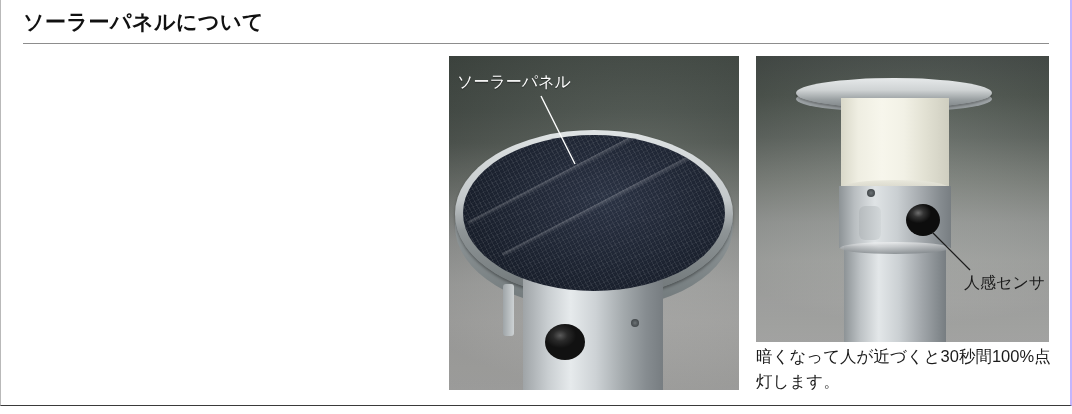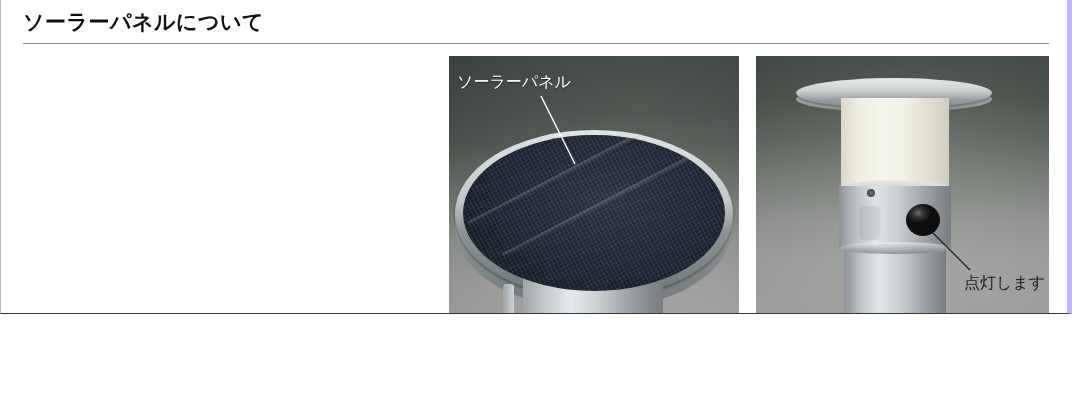--- a/index.html
+++ b/index.html
@@ -7,25 +7,25 @@
     padding: 0;
     background: #ffffff;
   }
   body {
     font-family: "Liberation Sans", "DejaVu Sans", sans-serif;
     color: #1a1a1a;
   }
   #page {
     position: relative;
     width: 1072px;
-    height: 314px;
+    height: 406px;
     background: #ffffff;
     box-sizing: border-box;
     border-left: 1px solid #b9b9b9;
-    border-right: 5px solid #c4b5fd;
+    border-right: 2px solid #c4b5fd;
     border-bottom: 1px solid #3a3a3a;
     overflow: hidden;
   }
 
   
   #section-title {
     position: absolute;
     left: 22px;
     top: 8px;
     font-size: 21px;
@@ -407,17 +407,18 @@
     <div id="bl-band"></div>
     <div id="bl-seam"></div>
     <div id="bl-post"></div>
     <div id="bl-plate"></div>
     <div id="bl-screw"></div>
     <div id="bl-sensor-dome"></div>
 
     <svg id="leader-human-sensor" viewBox="0 0 293 286">
       <line x1="176" y1="176" x2="214" y2="214" stroke="#1b1b1b" stroke-width="1.2"></line>
     </svg>
-    <div id="label-human-sensor">点灯します</div>
+    <div id="label-human-sensor">人感センサ</div>
   </div>
 
+  <div id="photo-sensor-caption">暗くなって人が近づくと30秒間100%点灯します。</div>
 
 </div>
 
 </body></html>

